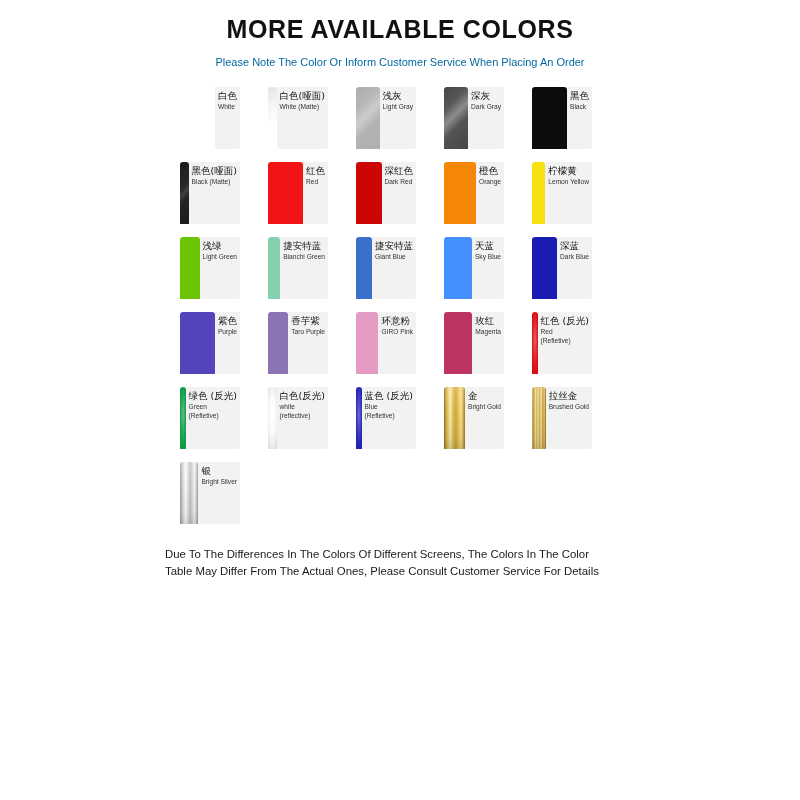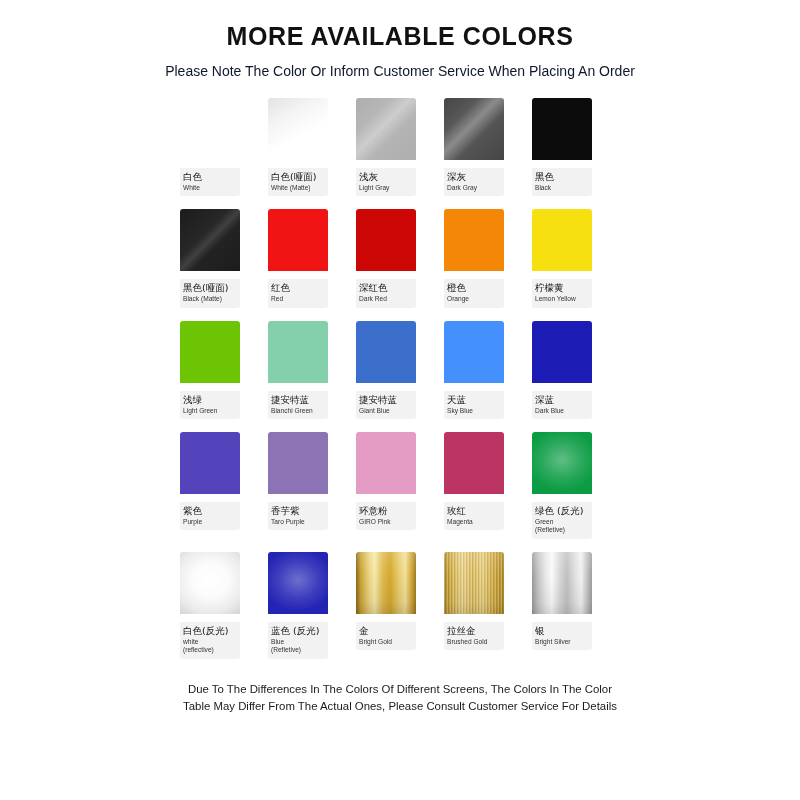--- a/index.html
+++ b/index.html
@@ -12,52 +12,51 @@
     height: 800px;
     font-family: "Liberation Sans", "DejaVu Sans", sans-serif;
     color: #000000;
     overflow: hidden;
   }
   .page {
     position: relative;
     width: 800px;
     height: 588px;
     box-sizing: border-box;
-    padding: 7px;
+    padding: 0;
   }
   .header {
     text-align: center;
     padding-top: 14px;
   }
   .title {
     font-size: 25px;
     font-weight: bold;
     letter-spacing: 0.6px;
     color: #111;
     margin: 0;
     line-height: 1.2;
   }
   .subtitle {
-    font-size: 14px;
-    color: #0f172a;
+    font-size: 11px;
+    color: #0369a1;
     margin: 12px 0 0 0;
     line-height: 1.2;
   }
   .grid {
     width: 440px;
     margin: 18px auto 0 auto;
     display: flex;
     flex-wrap: wrap;
     gap: 13px 28px;
   }
   .card {
     width: 60px;
     display: flex;
-    flex-direction: column;
-    gap: 8px;
+    flex-direction: row;
   }
   .swatch {
     width: 60px;
     height: 62px;
     border-radius: 3px 3px 0 0;
     position: relative;
     overflow: hidden;
   }
   .label {
     background: #f2f2f2;
@@ -84,21 +83,20 @@
   .label-en2 {
     font-size: 6.6px;
     line-height: 8.4px;
     color: #333;
     white-space: nowrap;
     font-family: "Liberation Sans", sans-serif;
   }
   .footer {
     width: 470px;
     margin: 22px auto 0 auto;
-    text-align: center;
     font-size: 11.4px;
     line-height: 17px;
     color: #1a1a1a;
   }
   
   .fin-flat { }
   .fin-gloss::after {
     content: "";
     position: absolute;
     inset: 0;
@@ -372,20 +370,28 @@
         </div>
       </div>
       <div class="card">
         <div class="swatch fin-flat" style="background: rgb(188, 52, 100);"></div>
         <div class="label">
           <div class="label-cn">玫红</div>
           <div class="label-en">Magenta</div>
         </div>
       </div>
       <div class="card">
+        <div class="swatch fin-reflect" style="background: rgb(220, 12, 20);"></div>
+        <div class="label">
+          <div class="label-cn">红色 (反光)</div>
+          <div class="label-en">Red</div>
+          <div class="label-en2">(Refletive)</div>
+        </div>
+      </div>
+      <div class="card">
         <div class="swatch fin-reflect" style="background: rgb(12, 156, 68);"></div>
         <div class="label">
           <div class="label-cn">绿色 (反光)</div>
           <div class="label-en">Green</div>
           <div class="label-en2">(Refletive)</div>
         </div>
       </div>
       <div class="card">
         <div class="swatch fin-whitereflect" style="background: rgb(237, 237, 237);"></div>
         <div class="label">

